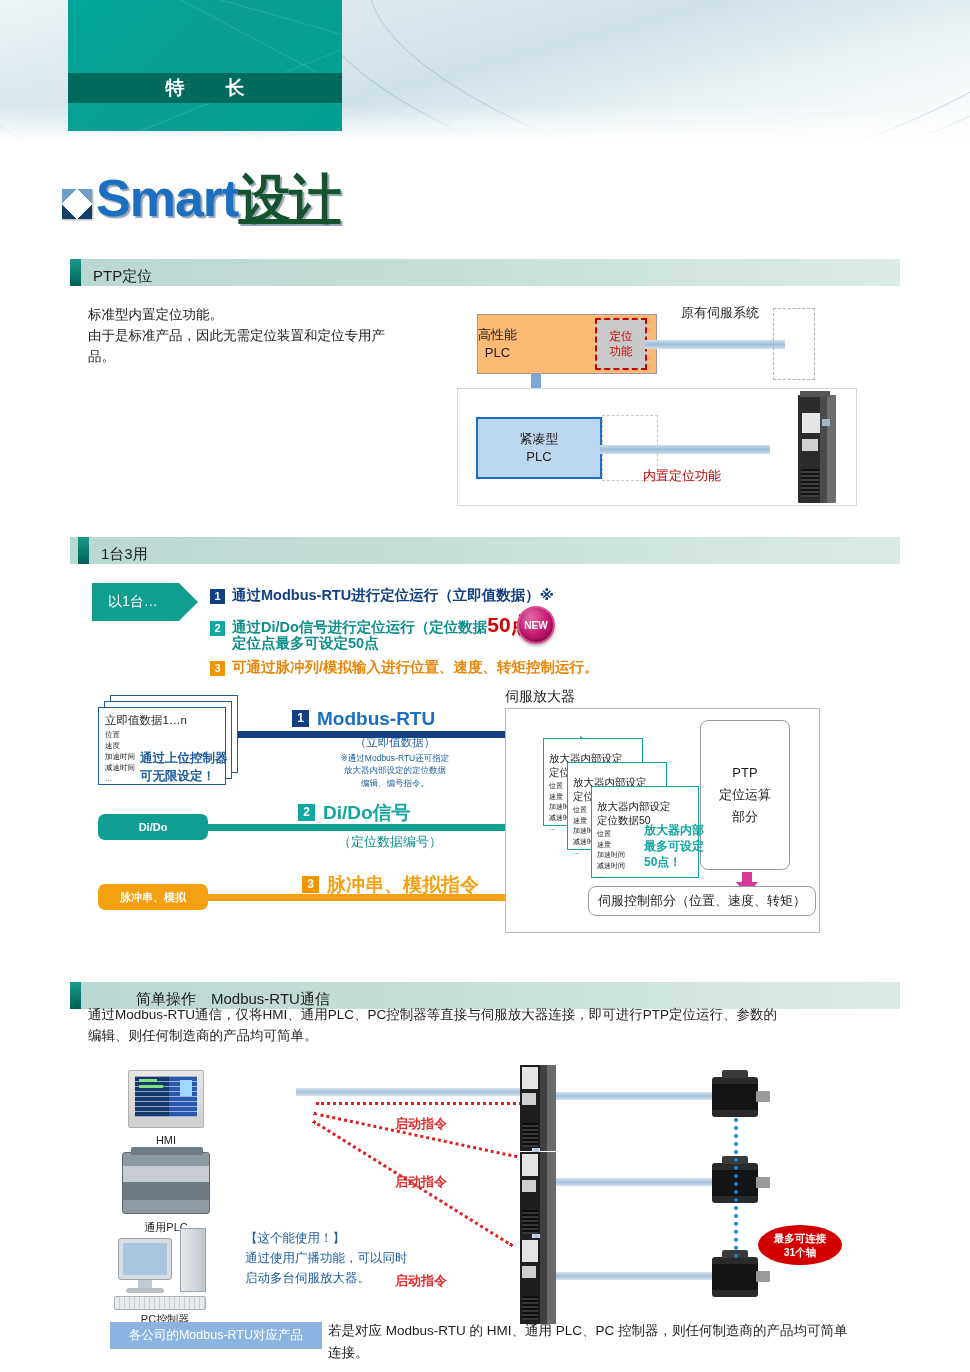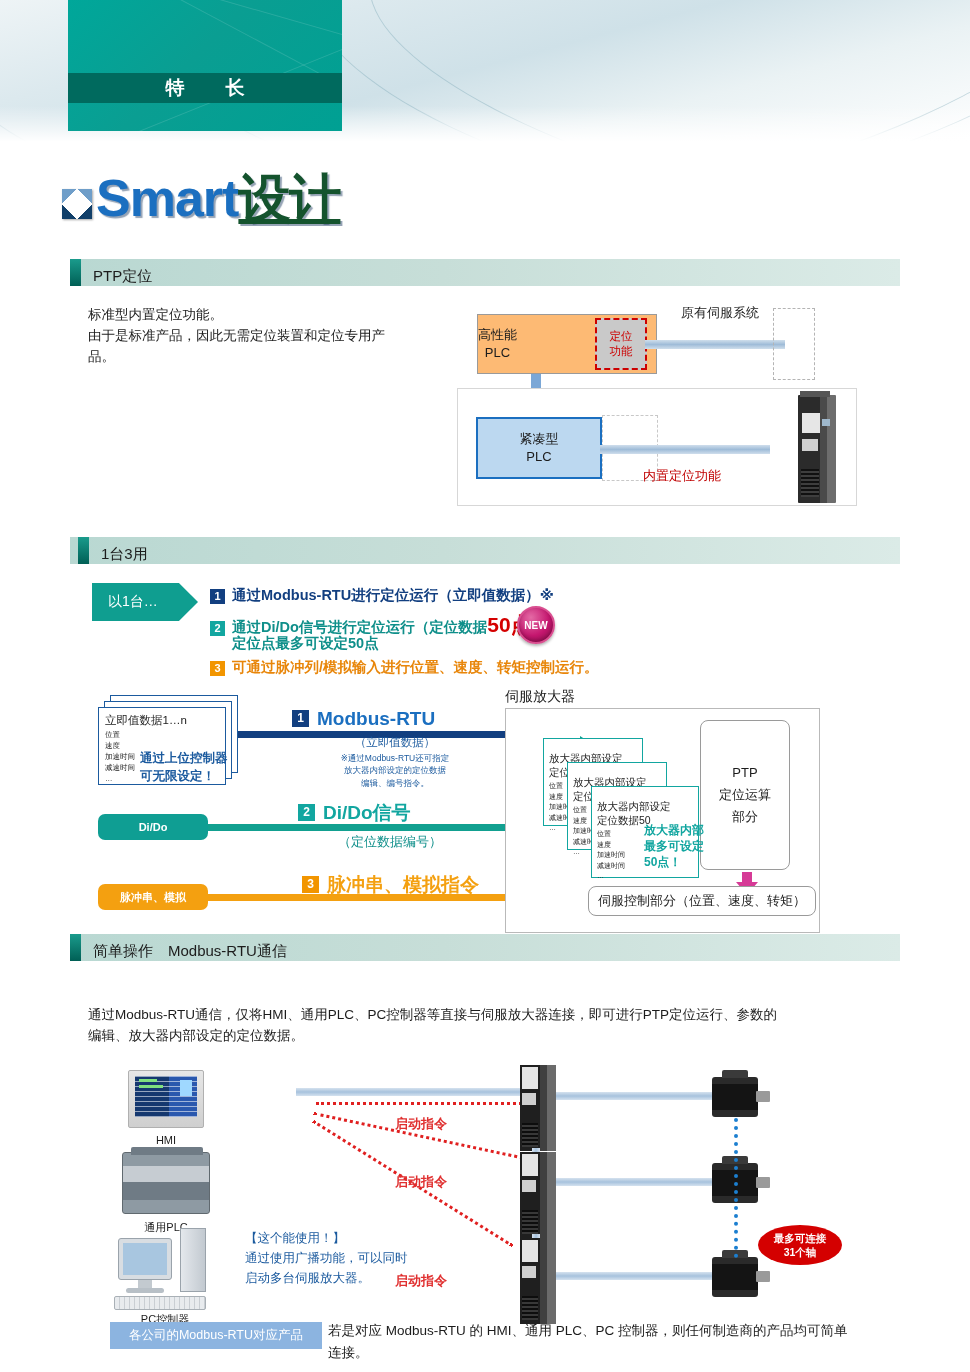--- a/index.html
+++ b/index.html
@@ -546,28 +546,28 @@
     <span style="white-space:pre-line">PTP
 定位运算
 部分</span>
   </div>
   <div class="arrow-magenta"></div>
   <div class="servo-ctrl-box">
     <span>伺服控制部分（位置、速度、转矩）</span>
   </div>
 </div>
 
-<div class="sec-bar" style="top:934px;">
+<div class="sec-bar" style="top:982px;gap:43px;">
   <div class="tab"></div>
   <div class="txt">简单操作　Modbus-RTU通信</div>
 </div>
 
 <div class="body-txt" style="left:88px; top:1005px; width:860px;">
   <div>通过Modbus-RTU通信，仅将HMI、通用PLC、PC控制器等直接与伺服放大器连接，即可进行PTP定位运行、参数的</div>
-  <div>编辑、放大器内部设定的定位数据。</div>
+  <div>编辑、则任何制造商的产品均可简单。</div>
 </div>
 
 <div class="mb-diag">
 
   <div class="hmi">
     <div class="screen">
       <div class="g1"></div>
       <div class="g2"></div>
       <div class="g3"></div>
     </div>

